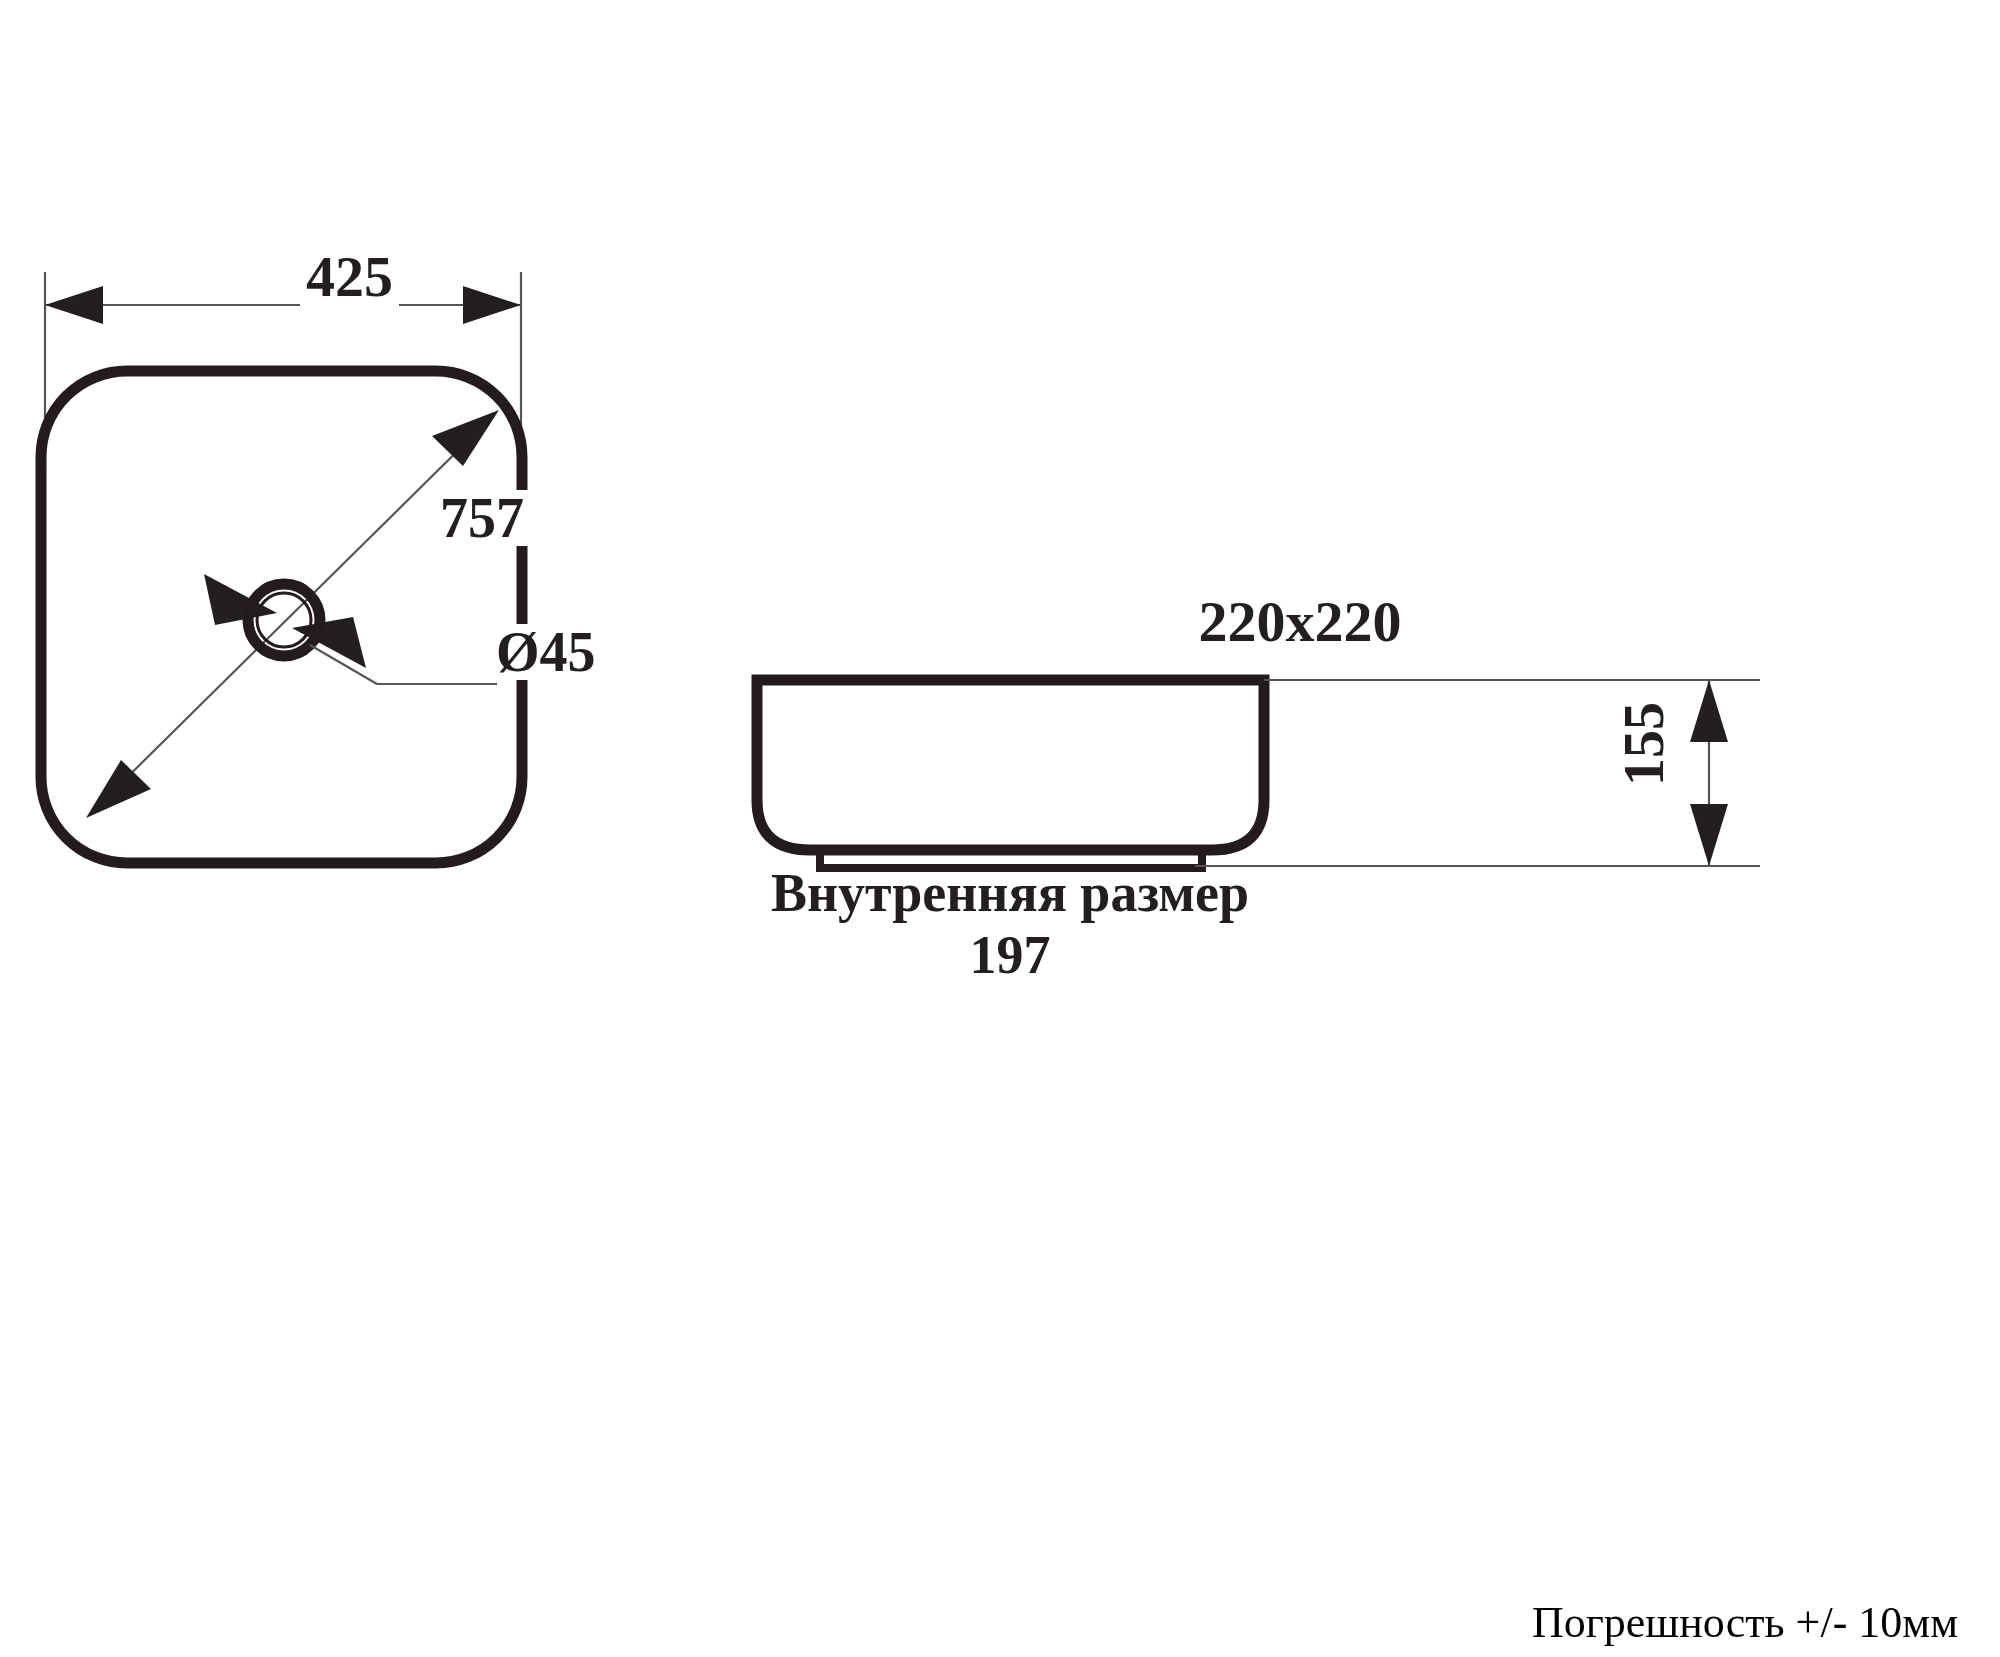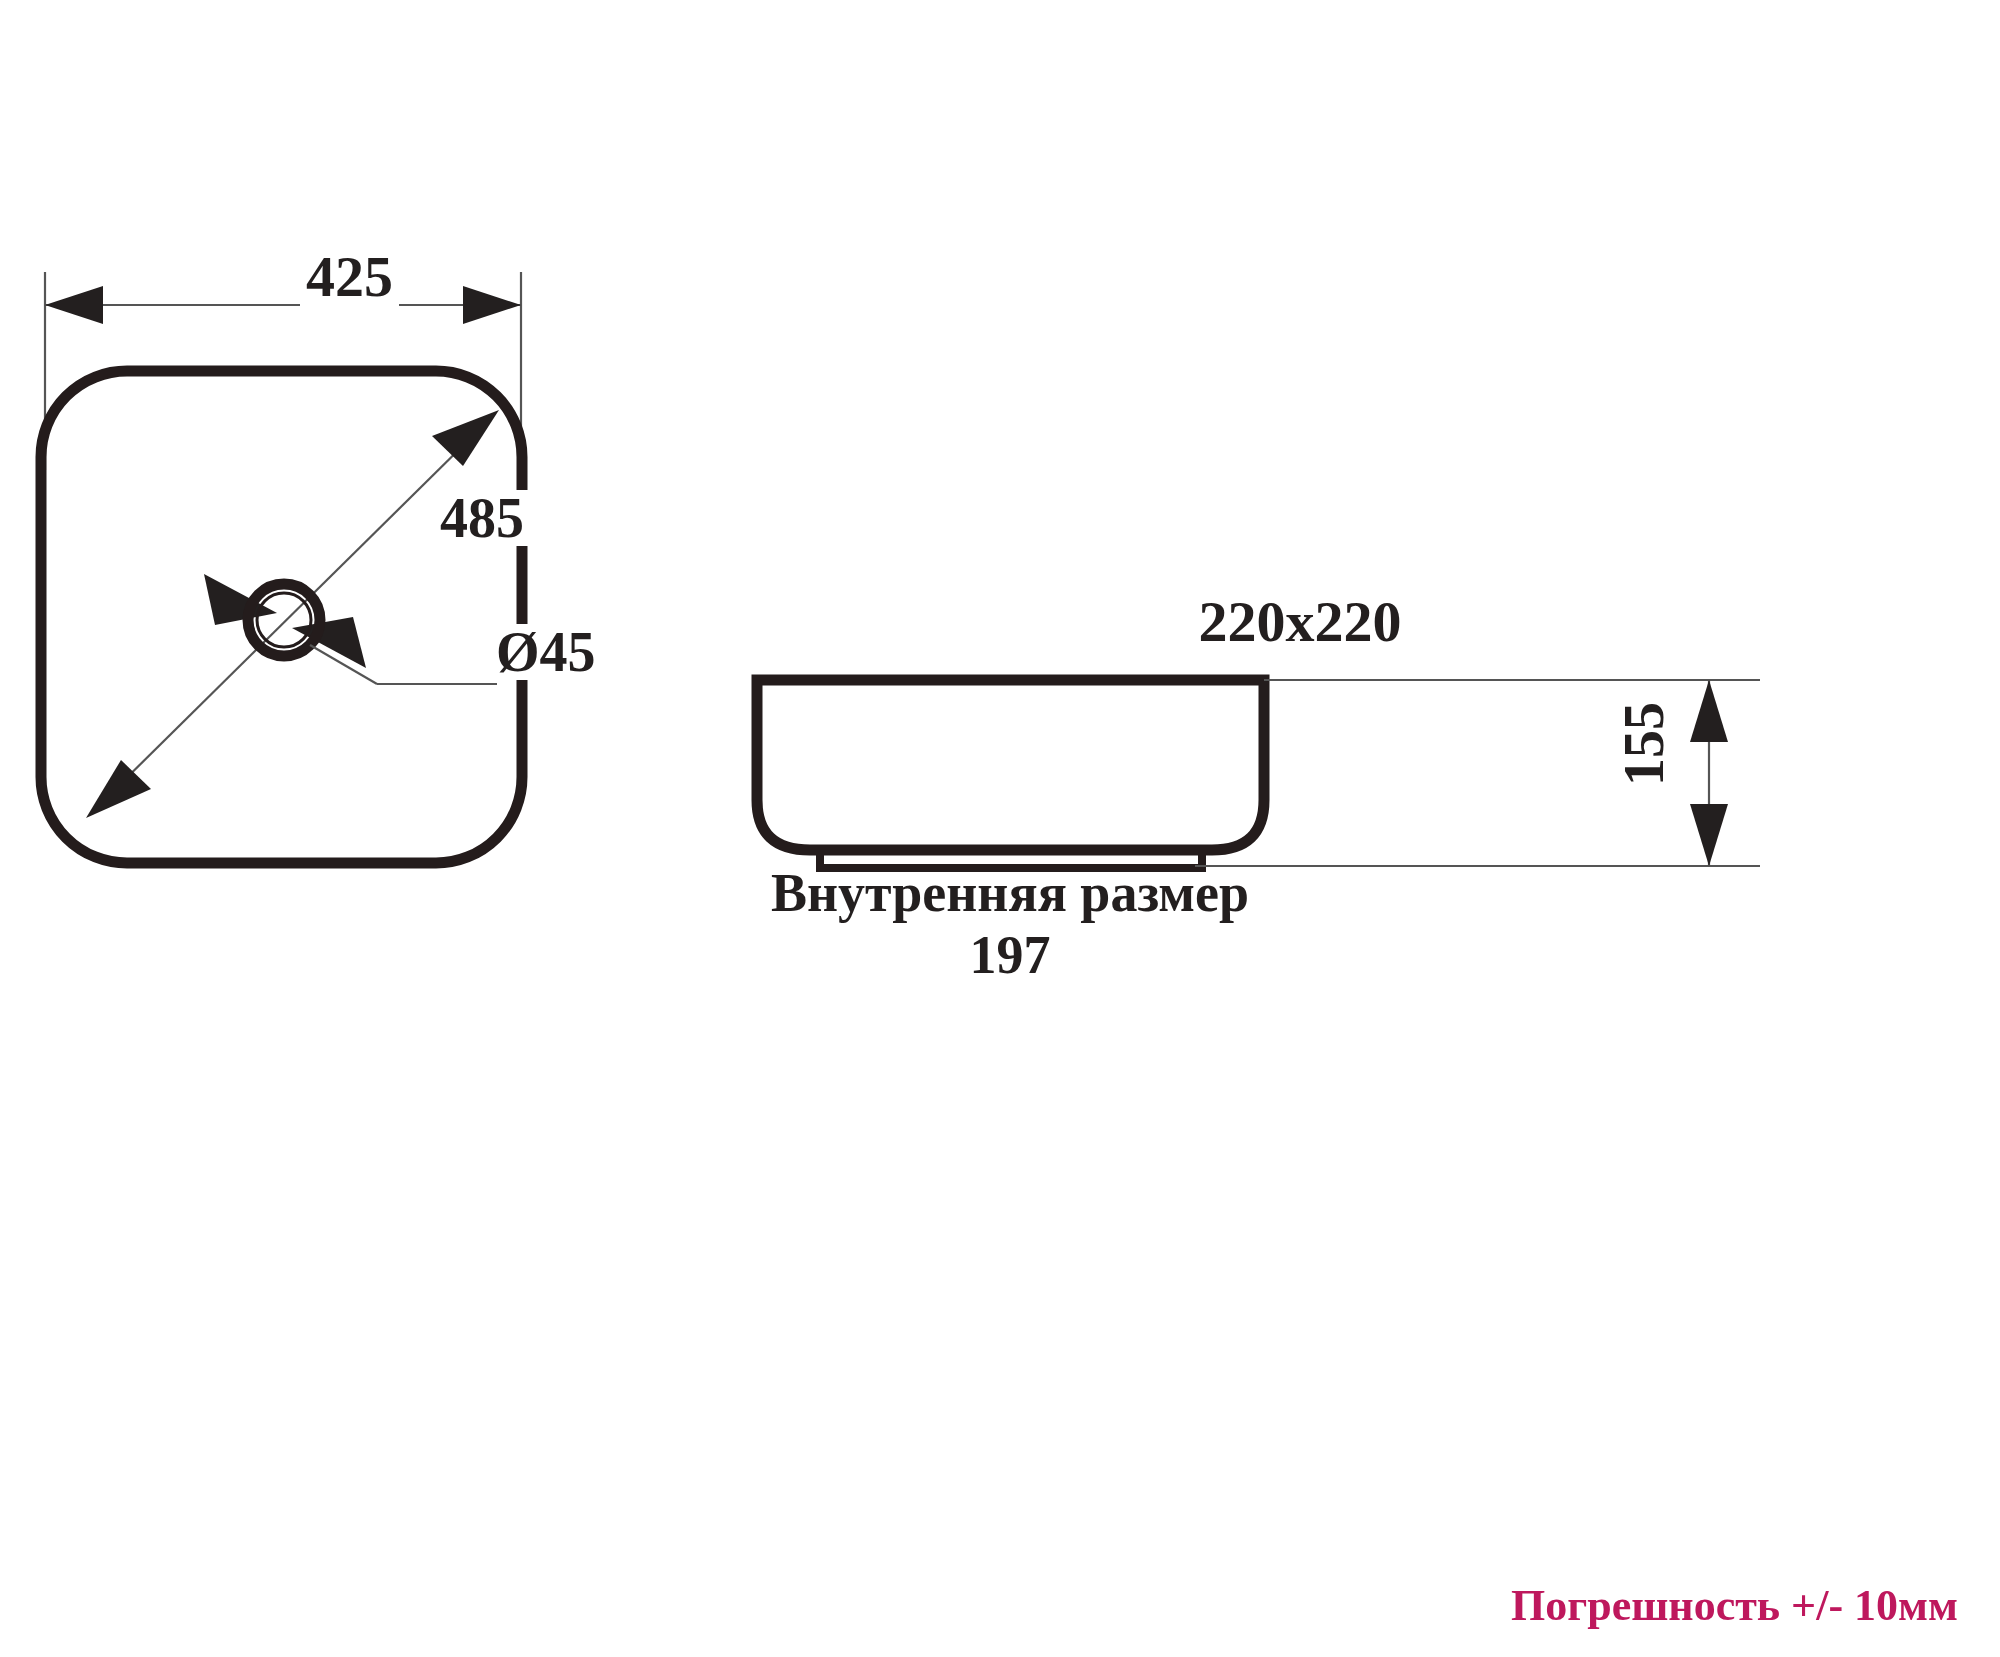--- a/index.html
+++ b/index.html
@@ -107,25 +107,25 @@
   #depth-block .line {
     font-family: "Liberation Serif", "DejaVu Serif", serif;
     font-weight: bold;
     font-size: 54px;
     line-height: 1.15;
     color: #231f1f;
   }
 
   #tolerance-note {
     right: 42px;
-    bottom: 29px;
-    font-family: "Liberation Serif", "DejaVu Serif", serif;
-    font-weight: bold;
+    bottom: 12px;
+    font-family: "Liberation Serif", "DejaVu Serif", serif;
+    font-weight: normal;
     font-size: 44px;
-    color: #be185d;
+    color: #000000;
   }
 </style>
 </head>
 <body>
 
 <div id="sheet">
 
   <svg id="drawing-svg" viewBox="0 0 2000 1657" xmlns="http://www.w3.org/2000/svg">
 
     <defs>
@@ -190,21 +190,21 @@
       <line x1="1709" y1="680" x2="1709" y2="866" stroke="#555555" stroke-width="2.2"></line>
       <path d="M1709,680 L1690,742 L1728,742 Z" fill="#231f1f"></path>
       <path d="M1709,866 L1690,804 L1728,804 Z" fill="#231f1f"></path>
     </g>
 
   </svg>
 
 
   <div class="txt dim-label" id="dim-425">425</div>
 
-  <div class="txt dim-label" id="dim-485">485</div>
+  <div class="txt dim-label" id="dim-485">757</div>
 
   <div class="txt dim-label" id="dim-diameter45">Ø45</div>
 
   <div class="txt dim-label" id="dim-155">155</div>
 
   <div class="txt" id="install-block">
     <div class="line">220x220</div>
   </div>
 
   <div class="txt" id="depth-block">

